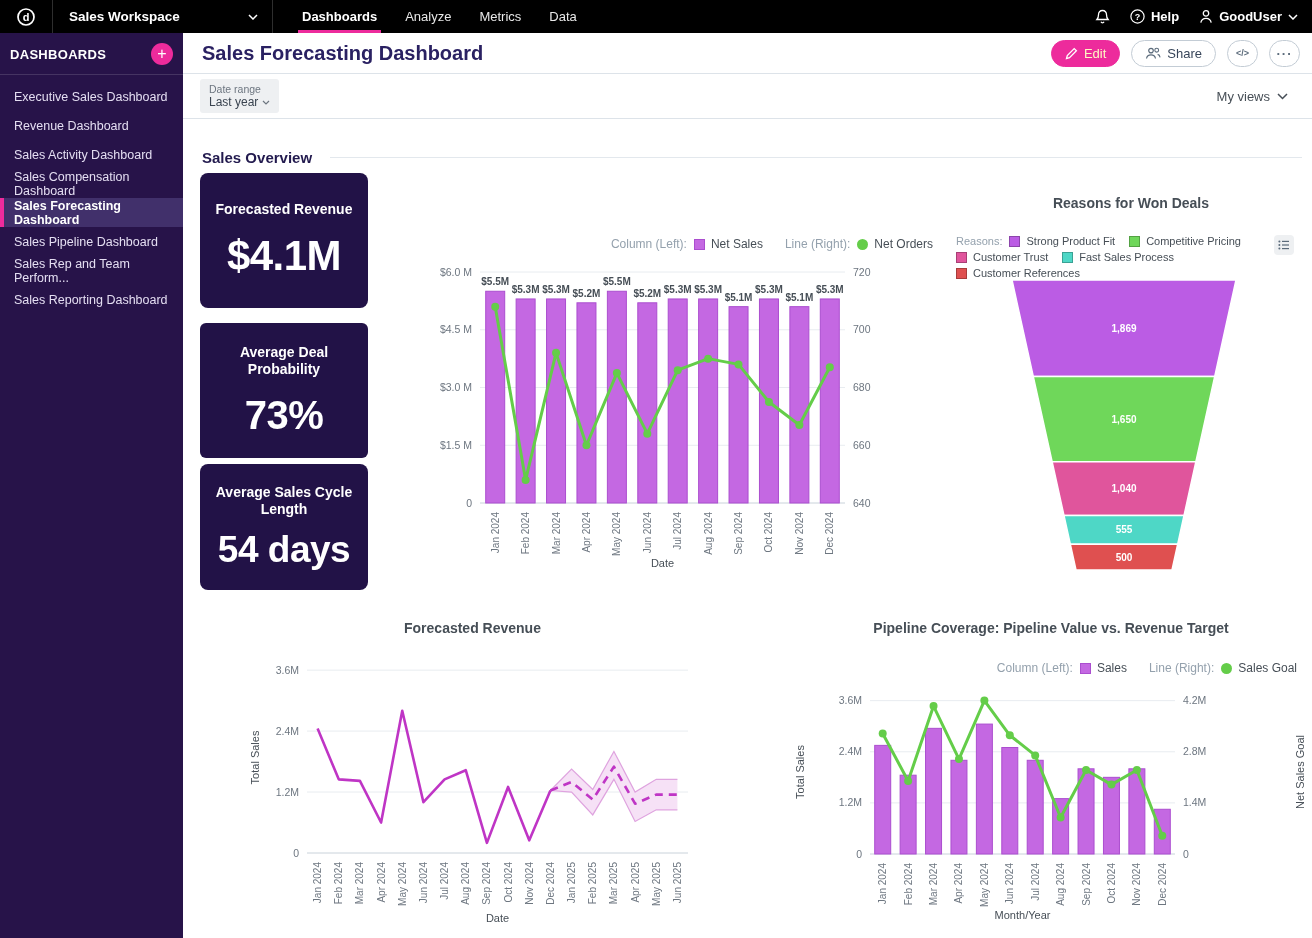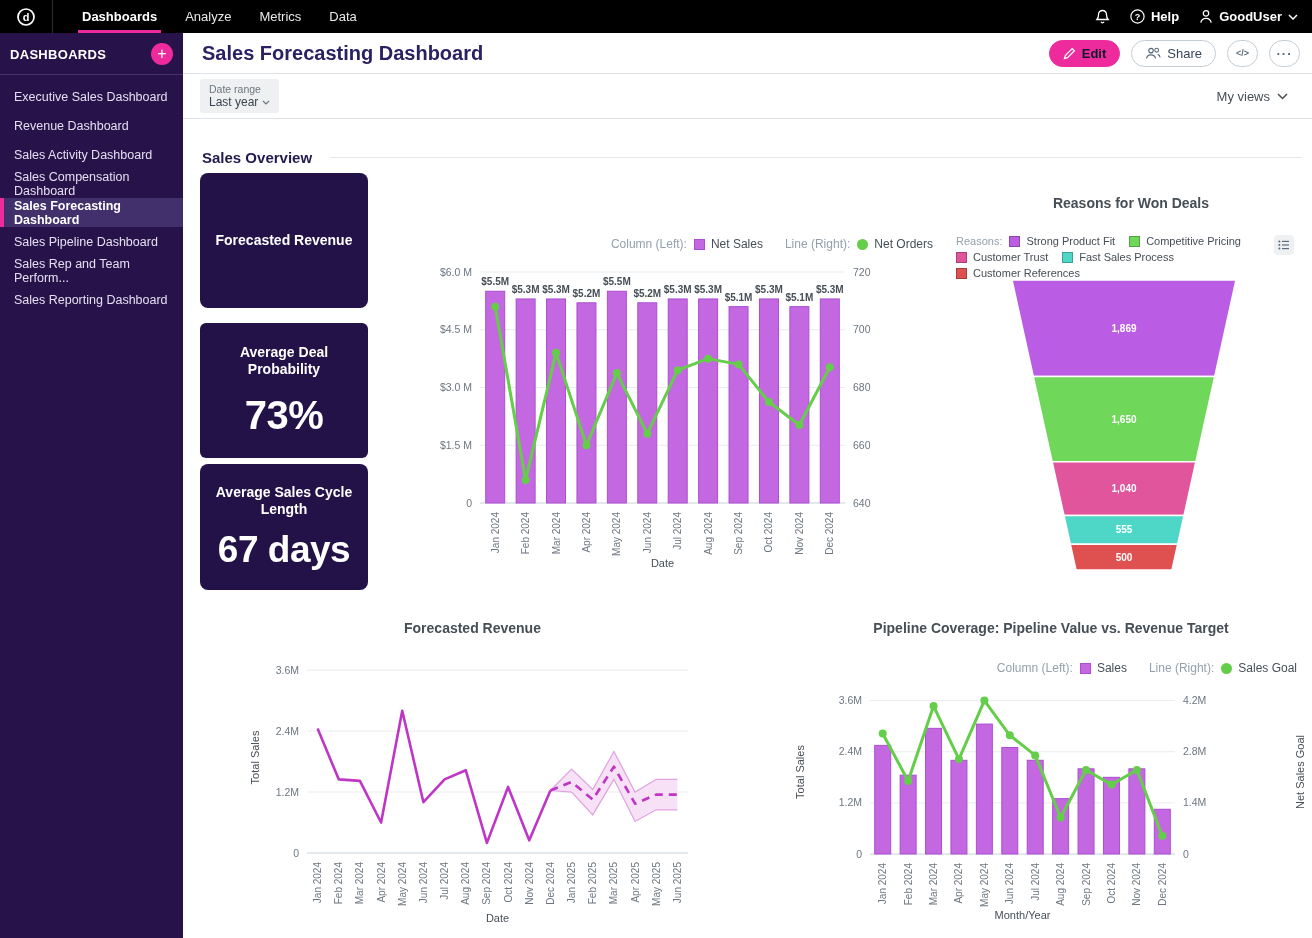--- a/index.html
+++ b/index.html
@@ -38,21 +38,21 @@
   .side-item.active { background:#41306b; color:#fff; font-weight:700; border-left-color:#ed2b9c; }
 
   
   .main-header { position:absolute; left:183px; top:33px; right:0; height:41px; background:#fff;
     border-bottom:1px solid #dde3e9; display:flex; align-items:center; padding:0 12px 0 19px; }
   .page-title { font-size:20px; font-weight:700; color:#2a2162; }
   .header-actions { margin-left:auto; display:flex; align-items:center; gap:11px; }
   .pill { height:27px; border-radius:14px; display:inline-flex; align-items:center; gap:6px;
     padding:0 13px; font-size:13px; cursor:pointer; background:#fff;
     border:1px solid #c3ccd5; color:#38465a; }
-  .pill.primary { background:#ed2b9c; border-color:#ed2b9c; color:#0f172a; font-weight:700; }
+  .pill.primary { background:#ed2b9c; border-color:#ed2b9c; color:#fef9c3; font-weight:400; }
   .pill.square { width:31px; padding:0; justify-content:center; font-size:9px; color:#5b6b7b;
     letter-spacing:0; font-weight:700; }
 
   .filter-bar { position:absolute; left:183px; top:74px; right:0; height:45px; background:#fff;
     border-bottom:1px solid #dde3e9; display:flex; align-items:center; padding:0 24px 0 17px; }
   .date-pill { background:#eef0f2; border-radius:3px; padding:4px 9px; cursor:pointer; }
   .date-pill .lab { font-size:10.5px; color:#6d7680; }
   .date-pill .val { font-size:12px; color:#3a4450; display:flex; align-items:center; gap:4px; }
   .my-views { margin-left:auto; display:flex; align-items:center; gap:7px; font-size:13px;
     color:#464e56; cursor:pointer; }
@@ -87,20 +87,28 @@
 
   <div class="topbar">
     <div class="logo-box">
       <span class="icon">
         <svg width="20" height="20" viewBox="0 0 20 20">
             <circle cx="10" cy="10" r="8" fill="none" stroke="#fff" stroke-width="1.7"></circle>
             <text x="10" y="14" font-size="11" font-weight="bold" fill="#fff" text-anchor="middle">d</text>
           </svg>
       </span>
     </div>
+    <div class="workspace">
+      <span class="workspace-name">Sales Workspace</span>
+      <span class="icon">
+        <svg width="10" height="6" viewBox="0 0 10 6">
+            <polyline points="1,1 5,5 9,1" fill="none" stroke="#fff" stroke-width="1.5"></polyline>
+          </svg>
+      </span>
+    </div>
     <div class="topnav">
       <div class="topnav-item active">Dashboards</div>
       <div class="topnav-item">Analyze</div>
       <div class="topnav-item">Metrics</div>
       <div class="topnav-item">Data</div>
     </div>
     <div class="topbar-right">
       <span class="icon">
         <svg width="15" height="16" viewBox="0 0 15 16">
             <path d="M7.5 1.5c-2.6 0-4 1.9-4 4.2 0 2.8-.9 4-1.6 4.8h11.2c-.7-.8-1.6-2-1.6-4.8 0-2.3-1.4-4.2-4-4.2z" fill="none" stroke="#fff" stroke-width="1.3"></path>
@@ -200,28 +208,29 @@
   </div>
 
   <div class="content">
     <div class="section-head">
       <span class="section-title">Sales Overview</span>
       <span class="section-rule"></span>
     </div>
 
     <div class="kpi" style="top:54px; height:135px;">
       <div class="kpi-title">Forecasted Revenue</div>
+      <div class="kpi-value" style="font-size:42px;">$4.1M</div>
     </div>
     <div class="kpi" style="top:204px; height:135px;border-radius:6px;">
       <div class="kpi-title">Average Deal Probability</div>
       <div class="kpi-value" style="font-size:40px;">73%</div>
     </div>
     <div class="kpi" style="top:345px; height:126px;">
       <div class="kpi-title">Average Sales Cycle Length</div>
-      <div class="kpi-value" style="font-size:37px; margin-top:10px;">67 days</div>
+      <div class="kpi-value" style="font-size:37px; margin-top:10px;">54 days</div>
     </div>
 
     <div class="chart" style="left:237px; top:76px; width:515px; height:390px;">
       <div class="legend-row" id="legend-trend" style="position:absolute; top:42px; right:2px;">
           <span class="legend-muted">Column (Left):</span>
           <span class="legend-item"><span class="sw" style="background:#c468e2; border:1px solid #ab4ecf;"></span>Net Sales</span>
           <span class="legend-muted">Line (Right):</span>
           <span class="legend-item" style="margin-right:0;"><span class="sw round" style="background:#64cd49;"></span>Net Orders</span>
         </div>
       <div id="svg-sales-trend" style="position:absolute; top:62px; left:0;"><svg width="515" height="322" viewBox="0 0 515 322">

